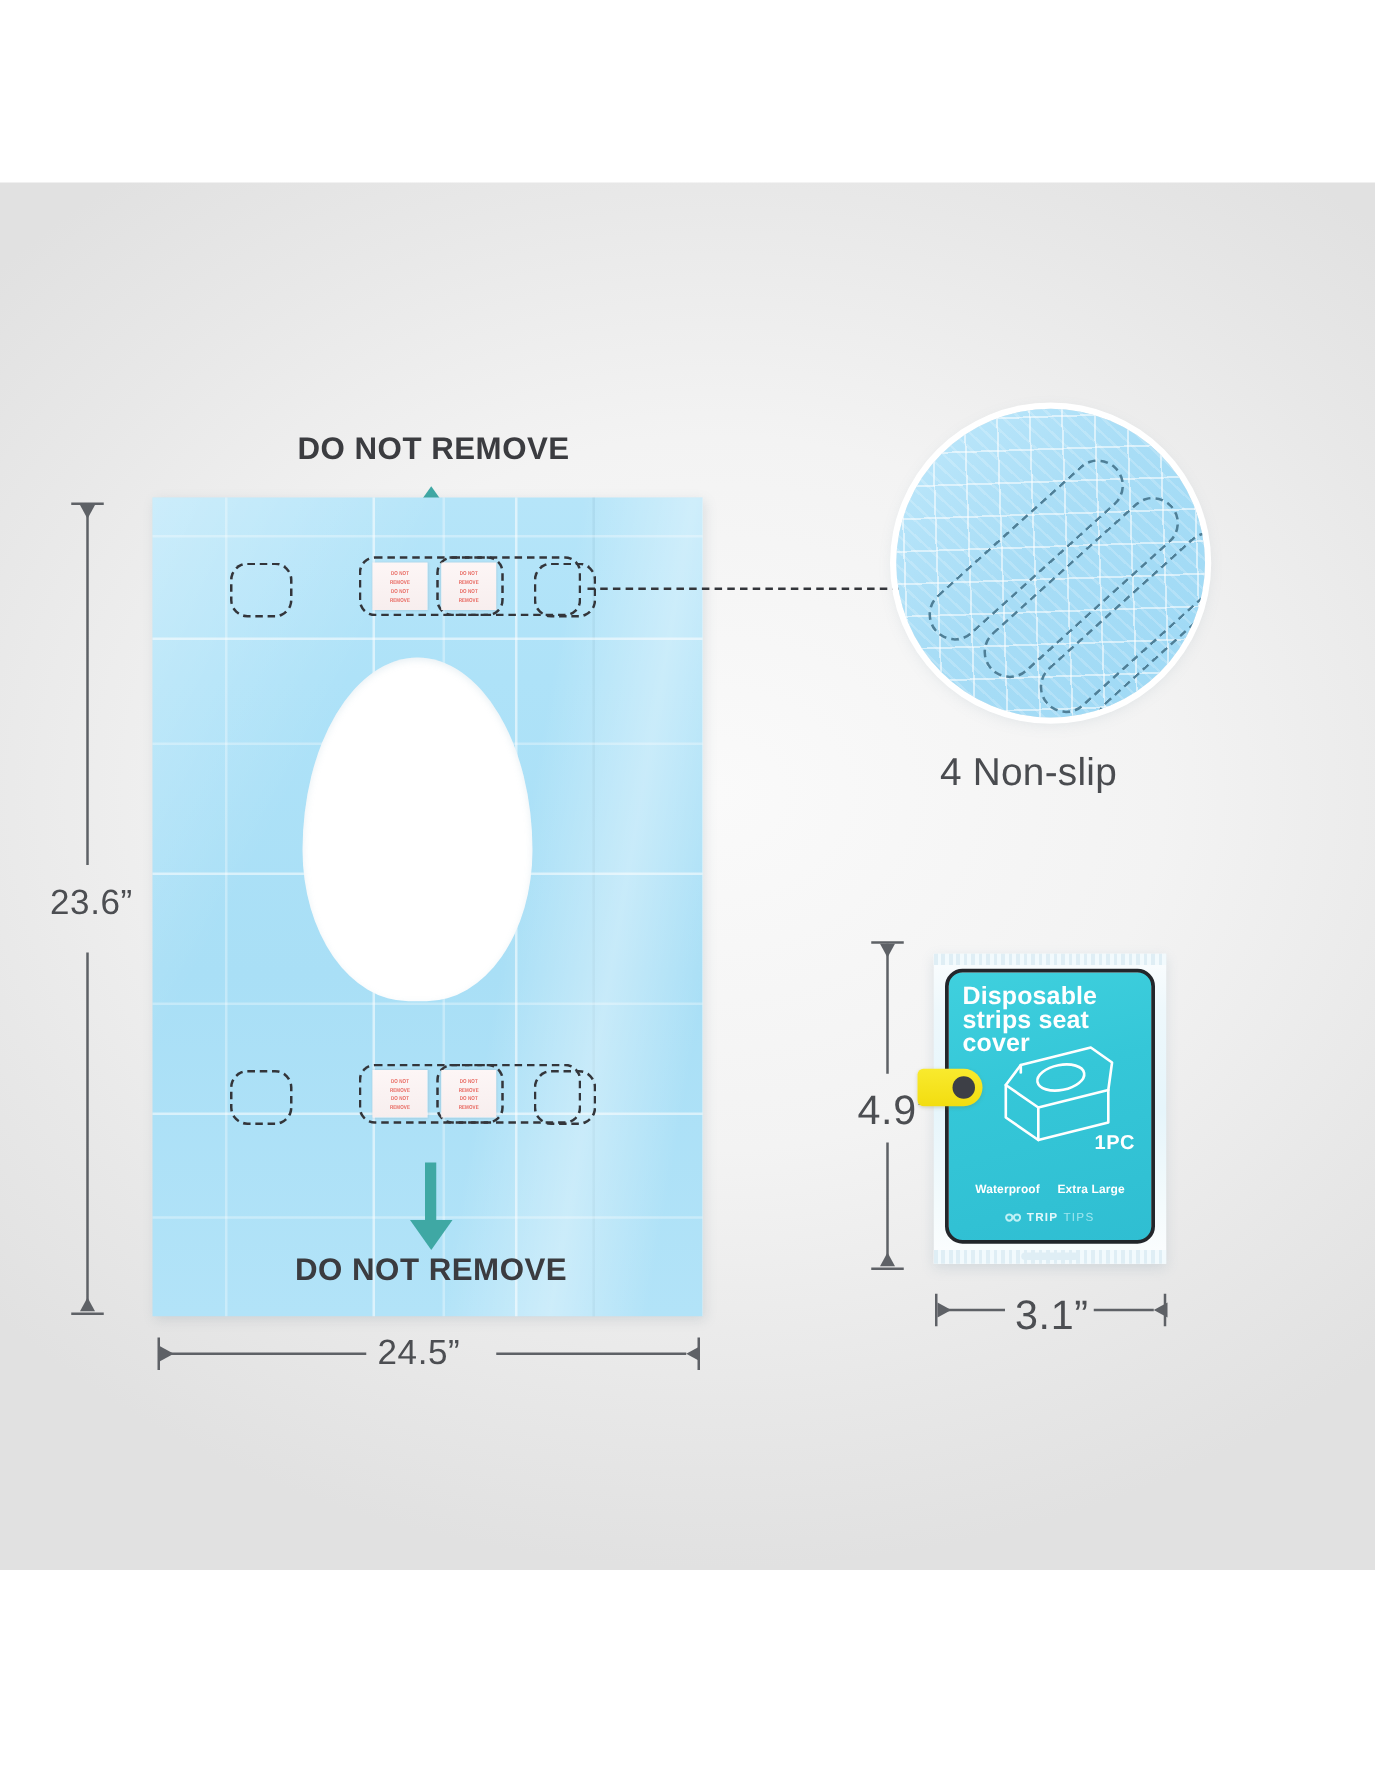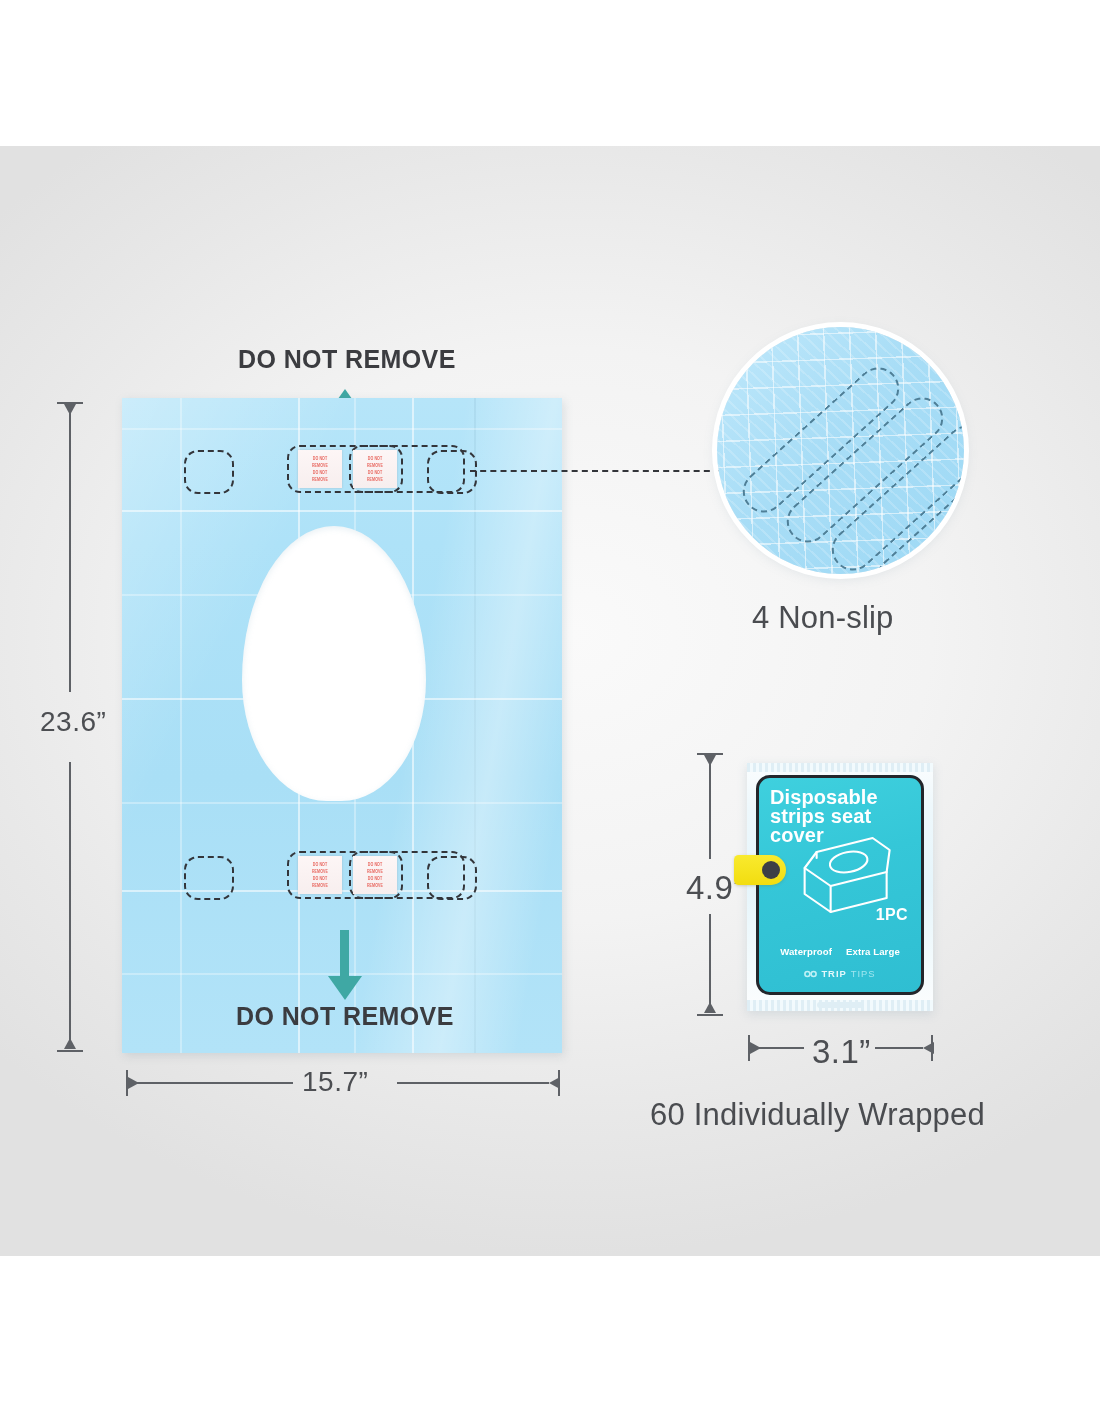--- a/index.html
+++ b/index.html
@@ -287,21 +287,21 @@
   <div class="dim-arrow down" style="left:64px; top:404px;"></div>
   <div class="dim-line v" style="left:69px; top:404px; height:288px;"></div>
   <div class="dim-text" style="left:40px; top:706px;">23.6”</div>
   <div class="dim-line v" style="left:69px; top:762px; height:280px;"></div>
   <div class="dim-arrow up" style="left:64px; top:1038px;"></div>
   <div class="dim-cap h" style="left:57px; top:1050px;"></div>
 
   <div class="dim-cap v" style="left:126px; top:1070px;"></div>
   <div class="dim-arrow right" style="left:128px; top:1077px;"></div>
   <div class="dim-line h" style="left:134px; top:1082px; width:159px;"></div>
-  <div class="dim-text" style="left:302px; top:1066px;">15.7”</div>
+  <div class="dim-text" style="left:302px; top:1066px;">24.5”</div>
   <div class="dim-line h" style="left:397px; top:1082px; width:152px;"></div>
   <div class="dim-arrow left" style="left:549px; top:1077px;"></div>
   <div class="dim-cap v" style="left:558px; top:1070px;"></div>
 
   <div class="leader" style="left:470px; top:470px; width:250px;"></div>
 
   <div class="detail-circle">
     <div class="texture"></div>
     <div class="zoom-strip" style="left:6px;  top:92px;  transform:rotate(-42deg);"></div>
     <div class="zoom-strip" style="left:50px; top:122px; transform:rotate(-42deg);"></div>
@@ -364,15 +364,14 @@
   </div>
 
   <div class="dim-cap v" style="left:748px; top:1035px;"></div>
   <div class="dim-arrow right" style="left:750px; top:1042px;"></div>
   <div class="dim-line h" style="left:756px; top:1047px; width:48px;"></div>
   <div class="dim-text small" style="left:812px; top:1033px;">3.1”</div>
   <div class="dim-line h" style="left:875px; top:1047px; width:48px;"></div>
   <div class="dim-arrow left" style="left:923px; top:1042px;"></div>
   <div class="dim-cap v" style="left:931px; top:1035px;"></div>
 
-  <div class="sub-caption" style="left:650px; top:1097px;">60 Individually Wrapped</div>
 
 </div>
 
 </body></html>

